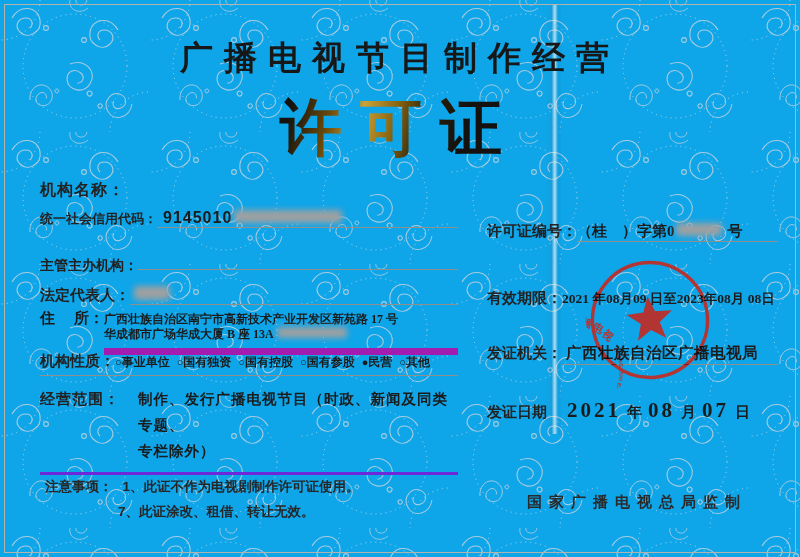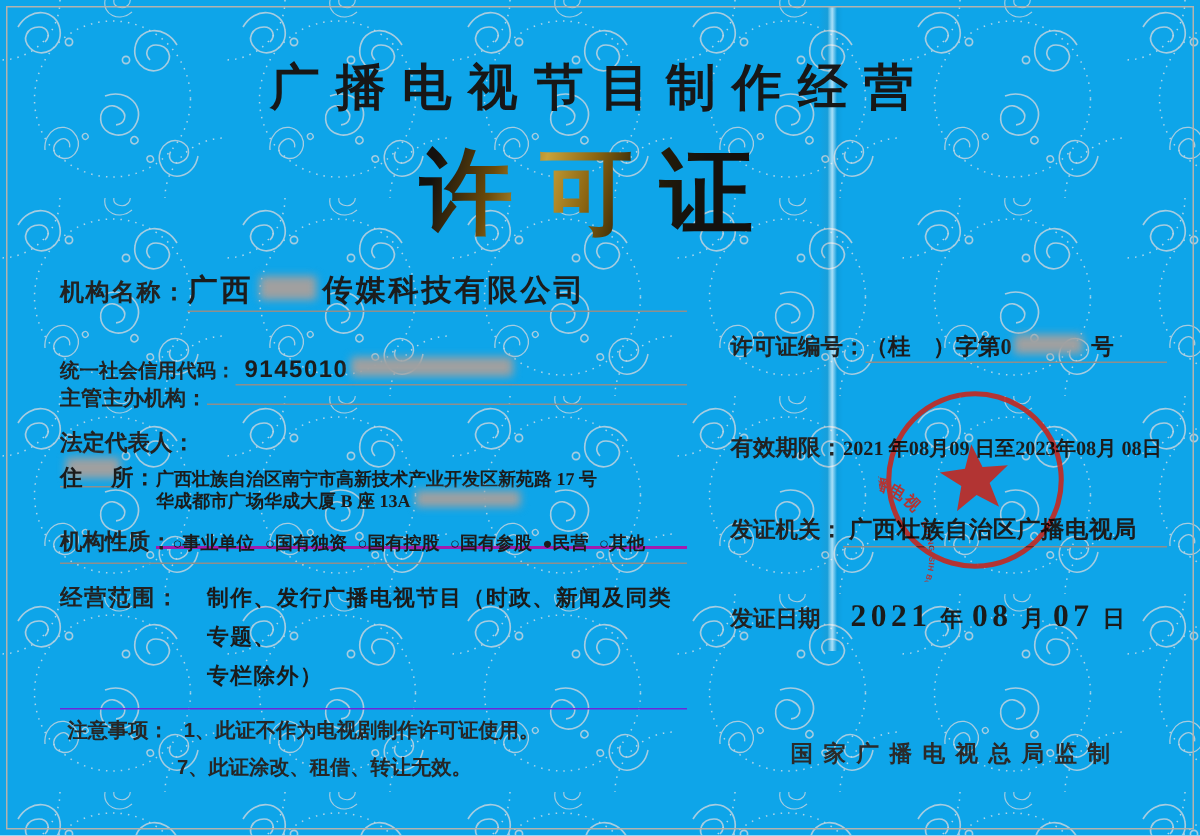--- a/index.html
+++ b/index.html
@@ -22,36 +22,36 @@
   .lrow{left:40px;width:418px;}
   .rrow{left:487px;width:291px;}
   .lbl{font-weight:700;color:#222;white-space:nowrap;}
   .val{font-family:"Liberation Serif",serif;color:#1c1c1c;}
   .uline{flex:1;border-bottom:1px solid #8f8f8c;min-height:4px;}
   .redact{display:inline-block;background:#a0a0a0;filter:blur(3px);border-radius:2px;vertical-align:baseline;}
 
   .r-orgname{top:180px;}
   .r-orgname .lbl{font-size:16px;letter-spacing:1px;}
   .r-orgname .val{font-size:20px;font-weight:700;letter-spacing:2px;}
-  .r-credit{top:238px;}
+  .r-credit{top:209px;}
   .r-credit .lbl{font-size:13px;}
   .r-credit .val{font-family:"Liberation Sans",sans-serif;font-size:16px;font-weight:600;letter-spacing:1px;}
   .r-super{top:257px;}
   .r-super .lbl{font-size:14px;}
-  .r-legal{top:286px;flex-direction:column;}
+  .r-legal{top:286px;}
   .r-legal .lbl{font-size:15px;}
   .r-addr{top:309px;}
   .addr-lbl{font-size:15px;font-weight:700;display:flex;justify-content:space-between;width:64px;flex:none;}
   .addr-val{font-size:12px;font-weight:700;line-height:15px;font-family:"Liberation Serif",serif;
-            border-bottom:2px solid #a21caf;flex:1;padding-bottom:22px;}
+            border-bottom:7px solid #a21caf;flex:1;padding-bottom:6px;}
   .r-nature{top:352px;border-bottom:1px solid #8f8f8c;padding-bottom:4px;}
   .r-nature .lbl{font-size:15px;}
   .opt{font-family:"Liberation Serif",serif;font-size:12px;font-weight:600;margin-right:7px;white-space:nowrap;}
   .opt .sym{font-size:11px;}
-  .r-scope{top:386px;border-bottom:1px solid #6d28d9;padding-bottom:8px;}
+  .r-scope{top:386px;border-bottom:3px solid #6d28d9;padding-bottom:8px;}
   .r-scope .lbl{font-size:15px;letter-spacing:1px;}
   .scope-val{font-size:14.5px;font-weight:600;line-height:26px;letter-spacing:1px;font-family:"Liberation Serif",serif;}
 
   .r-licno{top:222px;justify-content:space-between;}
   .r-licno .lbl{font-size:15px;}
   .r-licno .val{font-size:15px;font-weight:700;}
   .r-valid{top:289px;}
   .r-valid .lbl{font-size:15px;}
   .r-valid .val{font-size:13.5px;font-weight:700;white-space:nowrap;}
   .r-issuer{top:343px;}
@@ -101,21 +101,20 @@
   <div class="crease"></div>
   <div class="paper-border"></div>
 
   <div class="content">
 
     <div class="title1">广播电视节目制作经营</div>
     <div class="title2">许可证</div>
 
     <div class="row lrow r-orgname">
       <span class="lbl">机构名称：</span>
-      <span class="uline"><span class="val">广西</span><span class="redact" style="width:38px;height:16px;margin:0 4px;"></span><span class="val">传媒科技有限公司</span></span>
     </div>
 
     <div class="row lrow r-credit">
       <span class="lbl">统一社会信用代码：</span>
       <span class="uline"><span class="val" style="margin-left:6px;">9145010</span><span class="redact" style="width:108px;height:13px;margin-left:2px;"></span></span>
     </div>
 
     <div class="row lrow r-super">
       <span class="lbl">主管主办机构：</span>
       <span class="uline"></span>

